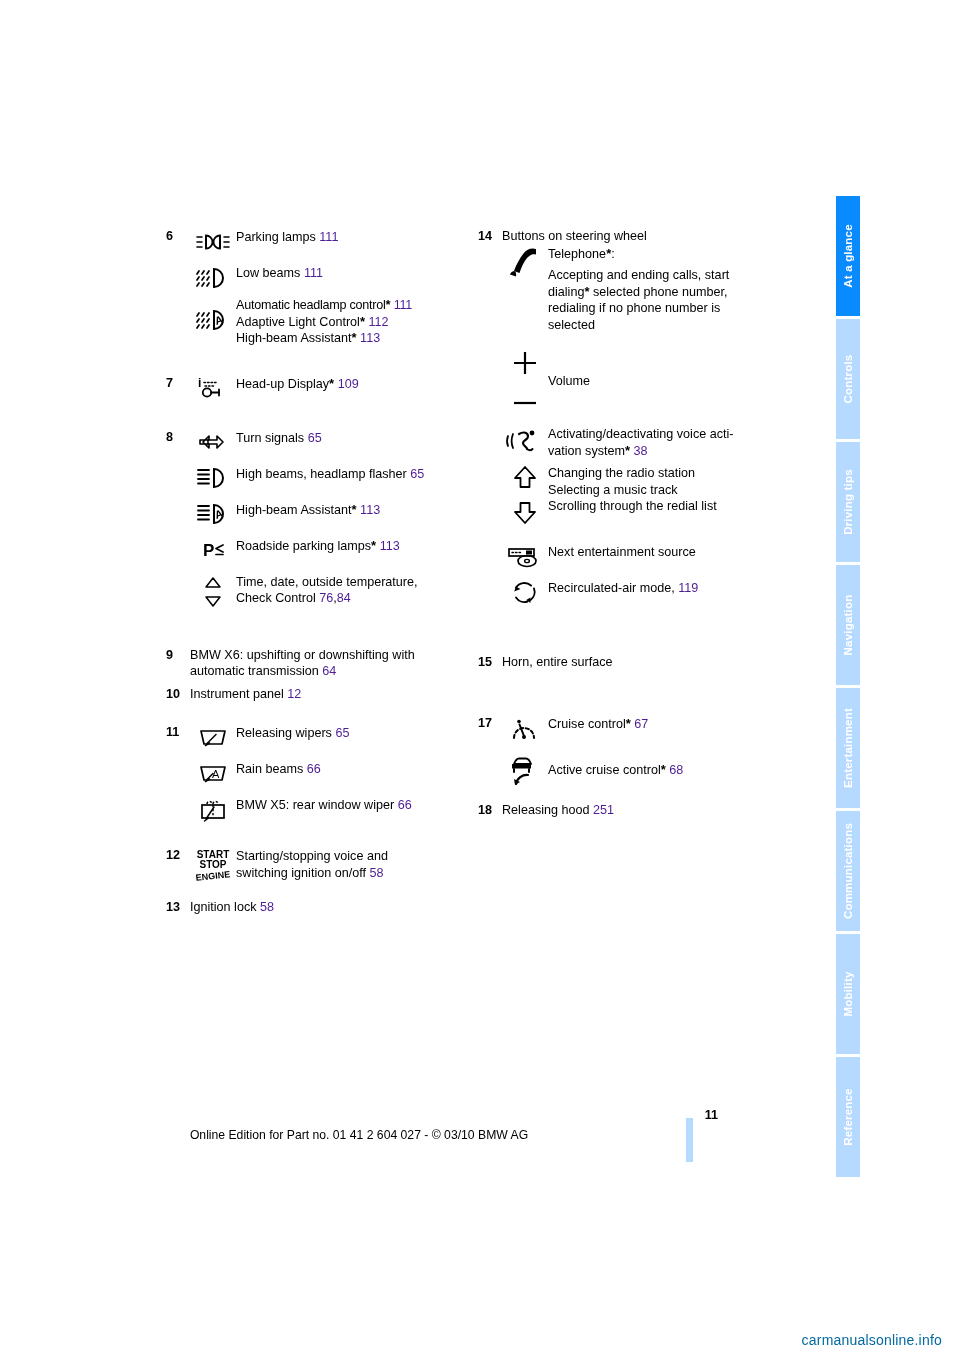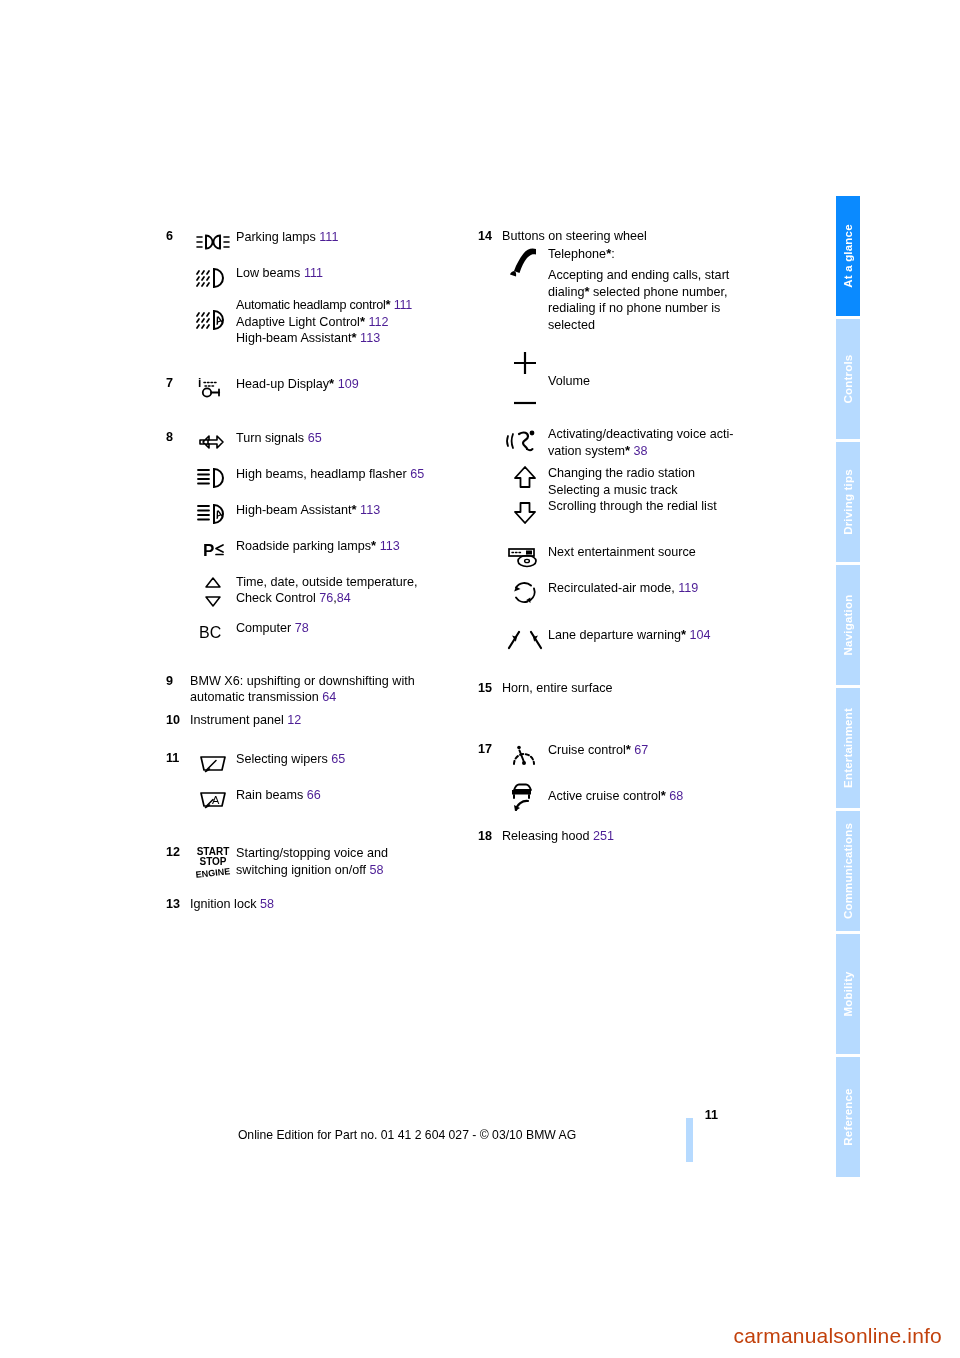--- a/index.html
+++ b/index.html
@@ -99,34 +99,33 @@
     left: 0; top: 0; width: 718px;
     text-align: right;
     font-size: 12.6px;
     font-weight: bold;
   }
   .footer-line {
     position: absolute;
     left: 0; top: 20px; width: 718px;
     text-align: center;
     font-size: 12.2px;
-    margin-left: 48px;
   }
   .footer-bar {
     position: absolute;
     left: 686px; top: 1118px;
     width: 7px; height: 44px;
     background: #b6daff;
   }
 
   .watermark {
     position: absolute;
     right: 18px; bottom: 10px;
-    font-size: 21px;
-    color: #c2410c;
+    font-size: 14px;
+    color: #0369a1;
     letter-spacing: .2px;
   }
 </style>
 </head>
 <body>
 
 <div class="page">
 
   <div class="tab-rail">
     <div class="tab active" style="top:0px;height:120px;">
@@ -341,31 +340,20 @@
             <div>Time, date, outside temperature,</div>
             <div>
               <span>Check Control</span>
               <span class="ref">76</span><span>,</span><span class="ref">84</span>
             </div>
           </div>
         </div>
 
         <div class="gap-s"></div>
 
-        <div class="irow">
-          <div class="ibox">
-            <svg width="34" height="20" viewBox="0 0 34 20">
-              <text x="3" y="16" font-family="Liberation Sans, sans-serif" font-size="16" fill="#000">BC</text>
-            </svg>
-          </div>
-          <div class="itext">
-            <span>Computer</span>
-            <span class="ref">78</span>
-          </div>
-        </div>
 
       </div>
     </div>
 
     <div class="gap-xl"></div>
 
     <div class="entry">
       <div class="num pad">9</div>
       <div class="entry-body">
         <div>BMW X6: upshifting or downshifting with</div>
@@ -394,21 +382,21 @@
 
         <div class="irow">
           <div class="ibox">
             <svg width="34" height="24" viewBox="0 0 34 24">
               <path d="M5 5h24l-3 13H8z" fill="none" stroke="#000" stroke-width="1.7" stroke-linejoin="round"></path>
               <path d="M11 17.5l9-9" stroke="#000" stroke-width="1.5" stroke-linecap="round"></path>
               <path d="M9.5 19.5l4-2.5" stroke="#000" stroke-width="1.5" stroke-linecap="round"></path>
             </svg>
           </div>
           <div class="itext">
-            <span>Selecting wipers</span>
+            <span>Releasing wipers</span>
             <span class="ref">65</span>
           </div>
         </div>
 
         <div class="gap-s"></div>
 
         <div class="irow">
           <div class="ibox">
             <svg width="34" height="24" viewBox="0 0 34 24">
               <path d="M5 5h24l-3 13H8z" fill="none" stroke="#000" stroke-width="1.7" stroke-linejoin="round"></path>
@@ -418,20 +406,36 @@
             </svg>
           </div>
           <div class="itext">
             <span>Rain beams</span>
             <span class="ref">66</span>
           </div>
         </div>
 
         <div class="gap-s"></div>
 
+        <div class="irow">
+          <div class="ibox">
+            <svg width="34" height="28" viewBox="0 0 34 28">
+              <path d="M11 7c0-3.5 5-3.5 5 0" fill="none" stroke="#000" stroke-width="1.5" stroke-dasharray="2.4 1.8"></path>
+              <path d="M17 7c0-3.5 5-3.5 5 0" fill="none" stroke="#000" stroke-width="1.5" stroke-dasharray="2.4 1.8"></path>
+              <rect x="6" y="8" width="22" height="13" fill="none" stroke="#000" stroke-width="1.7"></rect>
+              <path d="M17 8v12" stroke="#000" stroke-width="1.4" stroke-dasharray="2.2 1.8"></path>
+              <path d="M10 22l8-12" stroke="#000" stroke-width="1.5" stroke-linecap="round"></path>
+              <path d="M8.5 24l4-3" stroke="#000" stroke-width="1.5" stroke-linecap="round"></path>
+            </svg>
+          </div>
+          <div class="itext">
+            <span>BMW X5: rear window wiper</span>
+            <span class="ref">66</span>
+          </div>
+        </div>
 
       </div>
     </div>
 
     <div class="gap-l"></div>
 
     <div class="entry">
       <div class="num pad">12</div>
       <div class="entry-body">
         <div class="irow">
@@ -581,34 +585,20 @@
           <span>Recirculated-air mode,</span>
           <span class="ref">119</span>
         </div>
       </div>
 
       <div class="gap-s"></div>
 
 
       <div class="gap-s"></div>
 
-      <div class="irow">
-        <div class="ibox">
-          <svg width="44" height="22" viewBox="0 0 44 22">
-            <path d="M6 19L16 3" stroke="#000" stroke-width="2.2" stroke-linecap="round"></path>
-            <path d="M9 6.5l5 1.5-1.2 4.8z" fill="#000"></path>
-            <path d="M38 19L28 3" stroke="#000" stroke-width="2.2" stroke-linecap="round"></path>
-            <path d="M35 6.5l-5 1.5 1.2 4.8z" fill="#000"></path>
-          </svg>
-        </div>
-        <div class="itext">
-          <span>Lane departure warning</span><span class="star">*</span>
-          <span class="ref">104</span>
-        </div>
-      </div>
 
     </div>
 
     <div class="gap-xl"></div>
 
     <div class="entry">
       <div class="num pad">15</div>
       <div class="entry-body">Horn, entire surface</div>
     </div>
 

